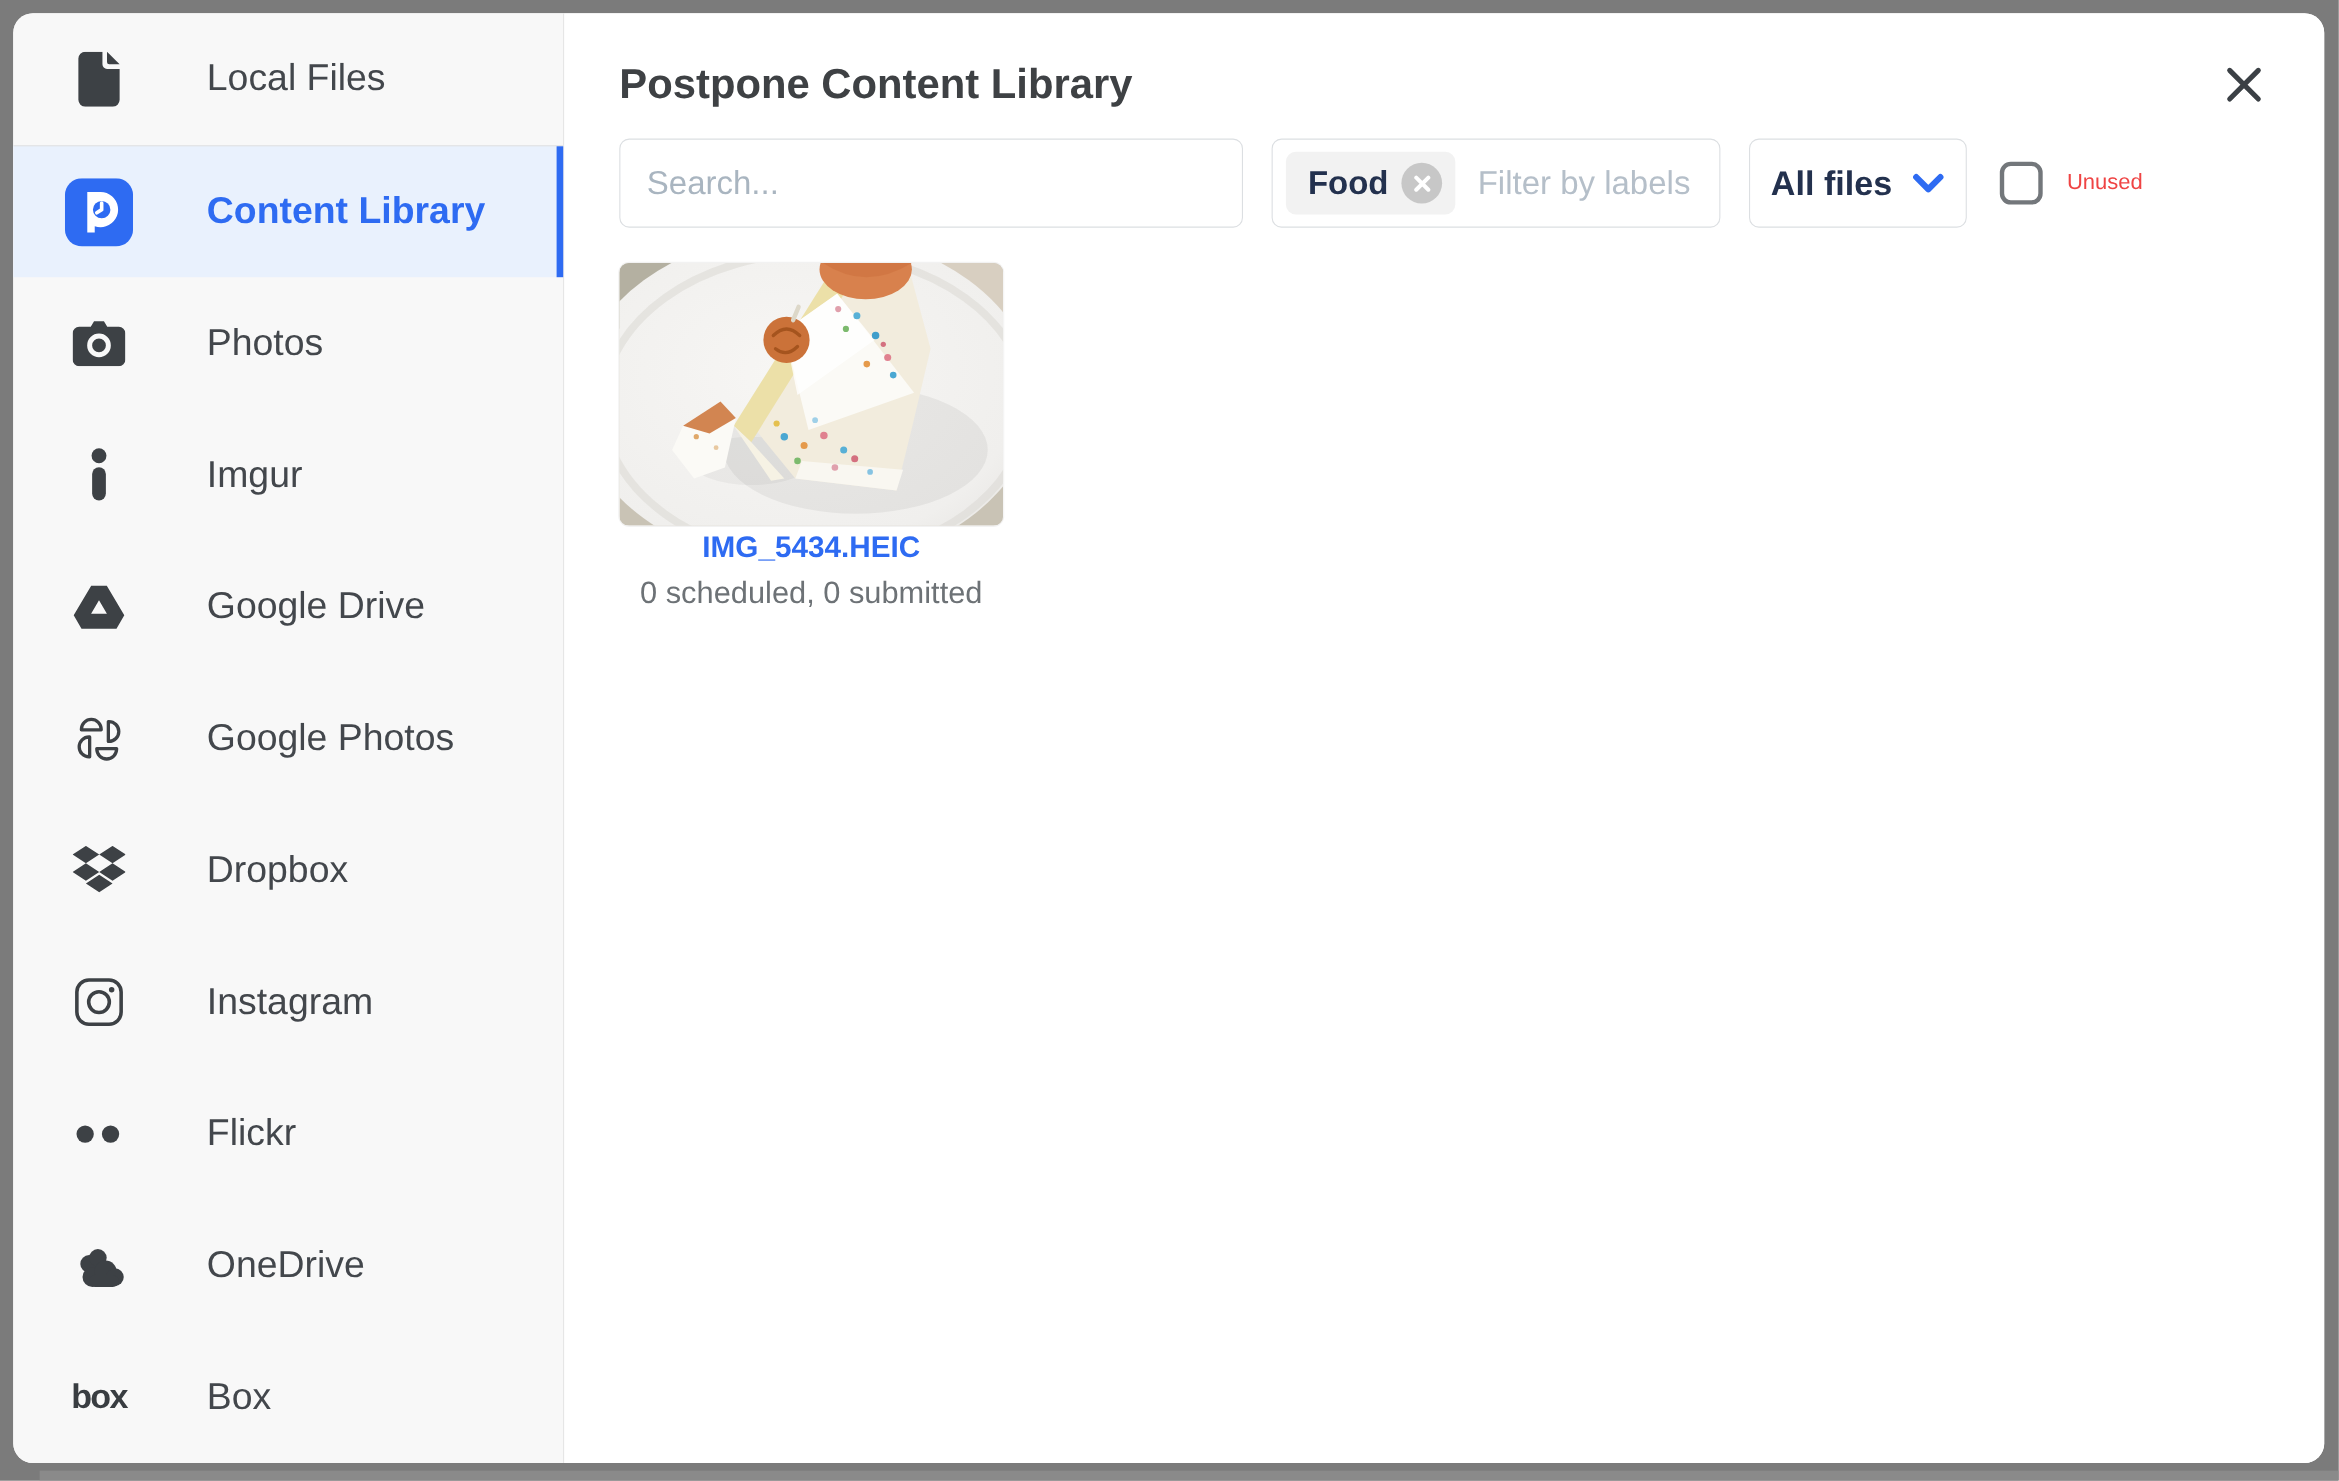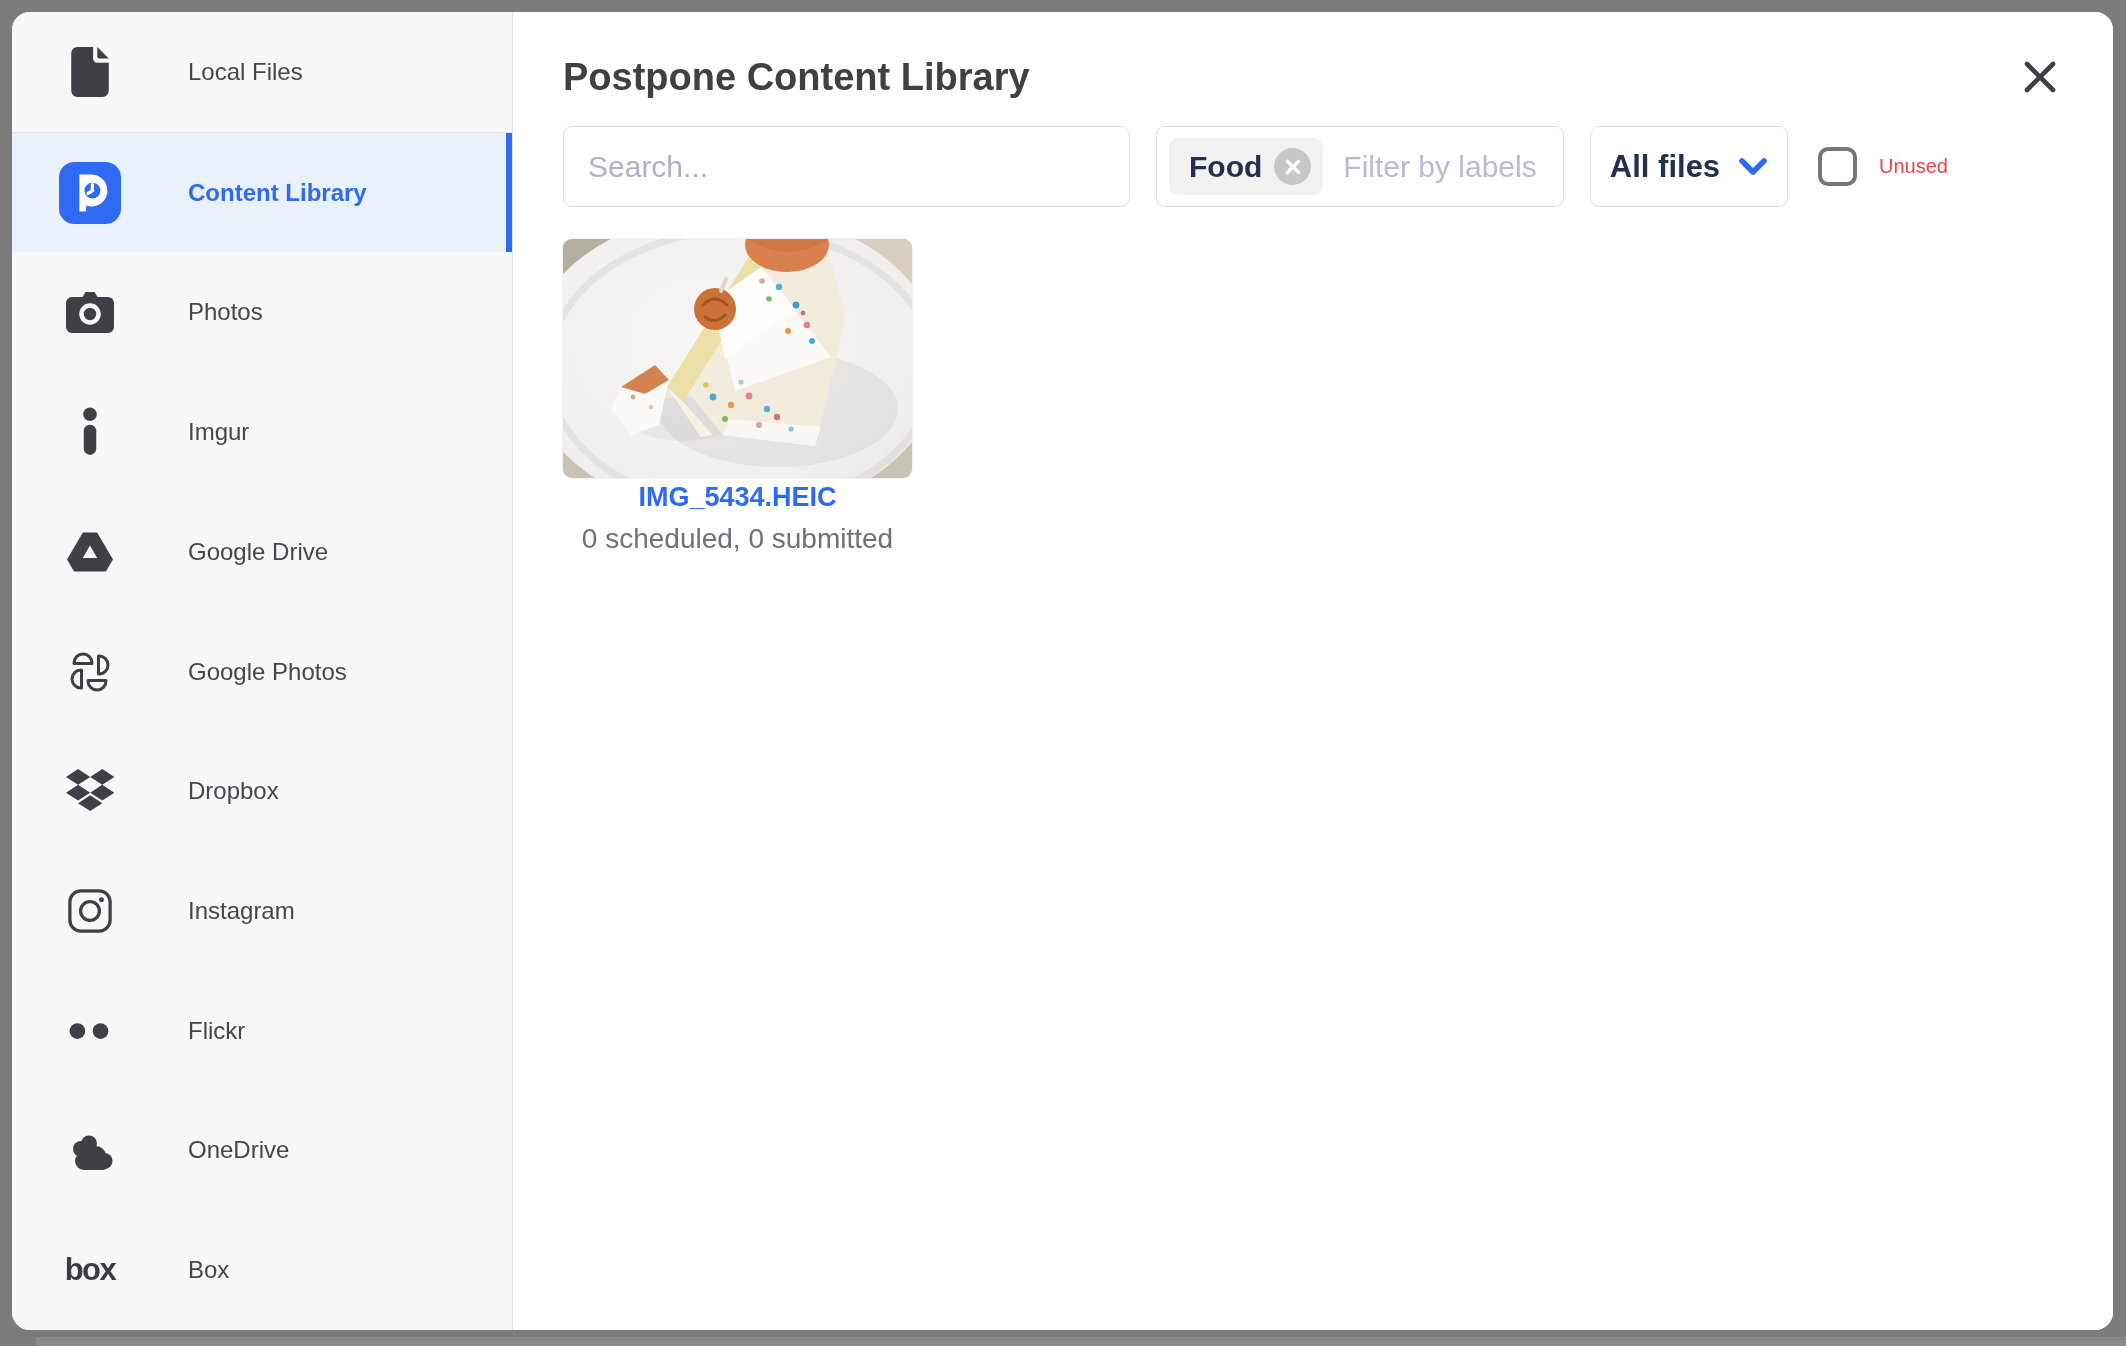--- a/index.html
+++ b/index.html
@@ -23,21 +23,21 @@
     border-right:1px solid #e2e2e2;display:flex;flex-direction:column;
   }
   .side-item{
     flex:1 1 0;display:flex;align-items:center;padding-left:46px;
     position:relative;cursor:pointer;box-sizing:border-box;
   }
   .side-item .icon{
     width:64px;height:64px;display:flex;align-items:center;justify-content:center;
     flex:none;
   }
-  .side-label{margin-left:66px;font-size:24px;color:#43474c;white-space:nowrap;}
+  .side-label{margin-left:66px;font-size:34px;color:#43474c;white-space:nowrap;}
   .side-item.active{background:#e9f1fd;border-top:1px solid #e2e2e2;}
   .side-item.active::after{
     content:"";position:absolute;right:0;top:0;bottom:0;width:6px;background:#2e6bf2;
   }
   .side-item.active .side-label{color:#2e6bf2;font-weight:700;}
   .box-word{font-size:31px;font-weight:700;letter-spacing:-1.5px;color:#393d41;}
 
   
   .main{flex:1 1 auto;background:#fff;padding:40px 48px 0 50px;box-sizing:border-box;position:relative;}
   .header-row{display:flex;justify-content:space-between;align-items:flex-start;}

